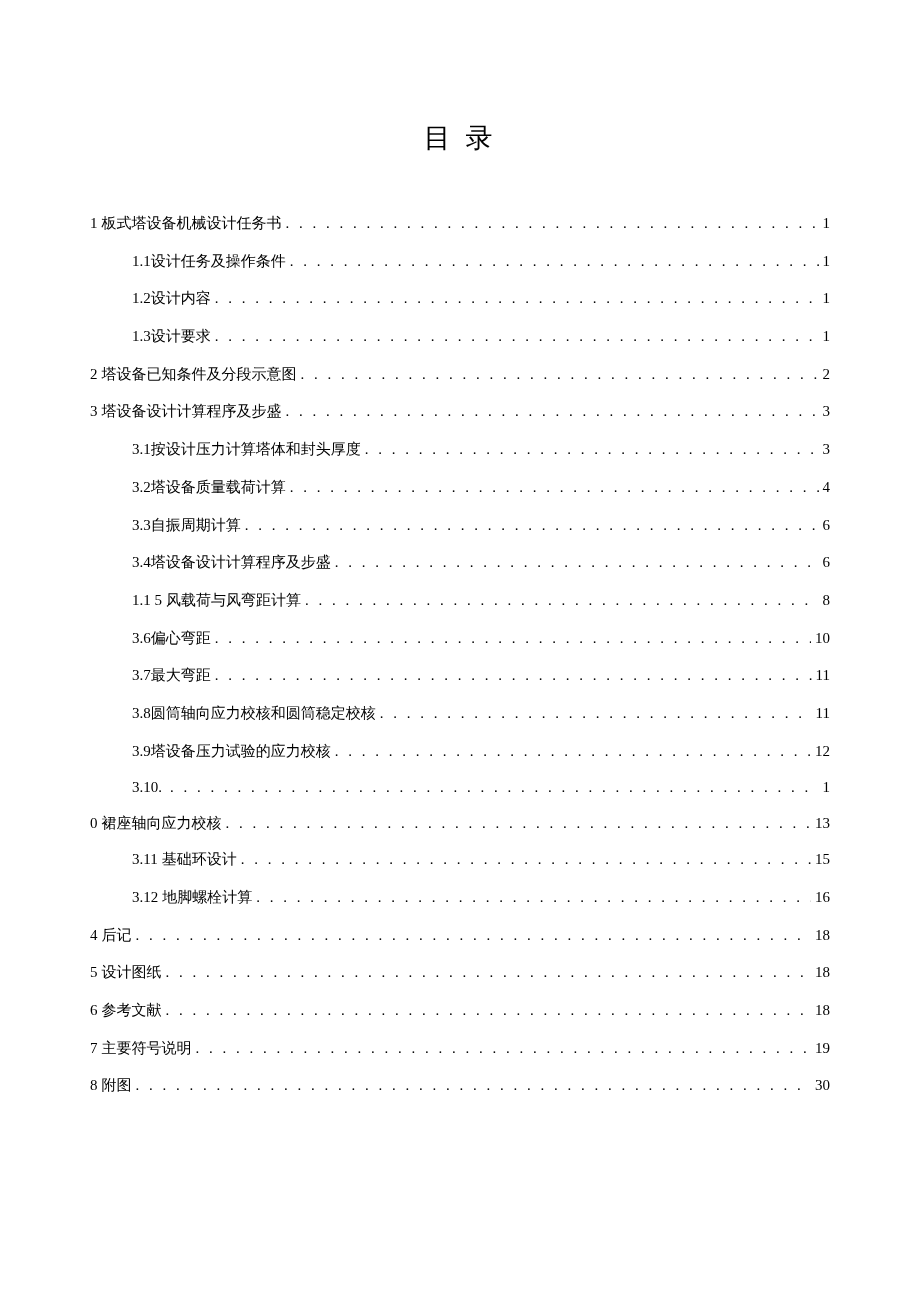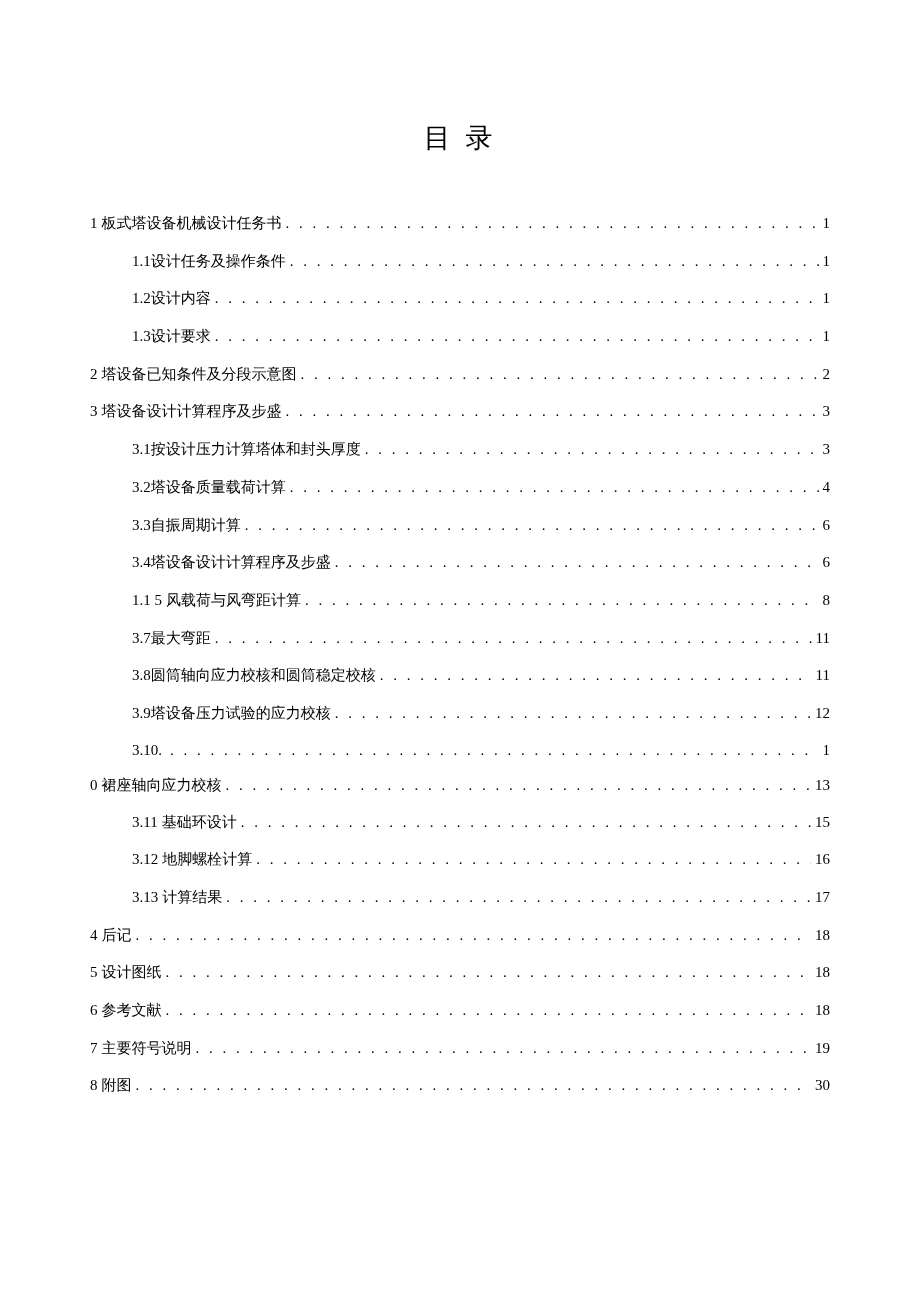--- a/index.html
+++ b/index.html
@@ -134,20 +134,26 @@
         <span class="dots"></span>
         <span class="page-no">6</span>
       </div>
       <div class="toc-line indent1">
         <span class="num tight">1.1  5</span>
         <span class="label">风载荷与风弯距计算</span>
         <span class="dots"></span>
         <span class="page-no">8</span>
       </div>
       <div class="toc-line indent1">
+        <span class="num">3.6</span>
+        <span class="label">偏心弯距</span>
+        <span class="dots"></span>
+        <span class="page-no">10</span>
+      </div>
+      <div class="toc-line indent1">
         <span class="num">3.7</span>
         <span class="label">最大弯距</span>
         <span class="dots"></span>
         <span class="page-no">11</span>
       </div>
       <div class="toc-line indent1">
         <span class="num">3.8</span>
         <span class="label">圆筒轴向应力校核和圆筒稳定校核</span>
         <span class="dots"></span>
         <span class="page-no">11</span>
@@ -176,26 +182,20 @@
         <span class="label">基础环设计</span>
         <span class="dots"></span>
         <span class="page-no">15</span>
       </div>
       <div class="toc-line indent1">
         <span class="num tight">3.12</span>
         <span class="label">地脚螺栓计算</span>
         <span class="dots"></span>
         <span class="page-no">16</span>
       </div>
-      <div class="toc-line indent1">
-        <span class="num tight">3.13</span>
-        <span class="label">计算结果</span>
-        <span class="dots"></span>
-        <span class="page-no">17</span>
-      </div>
       <div class="toc-line">
         <span class="num tight">4</span>
         <span class="label">后记</span>
         <span class="dots"></span>
         <span class="page-no">18</span>
       </div>
       <div class="toc-line">
         <span class="num tight">5</span>
         <span class="label">设计图纸</span>
         <span class="dots"></span>

